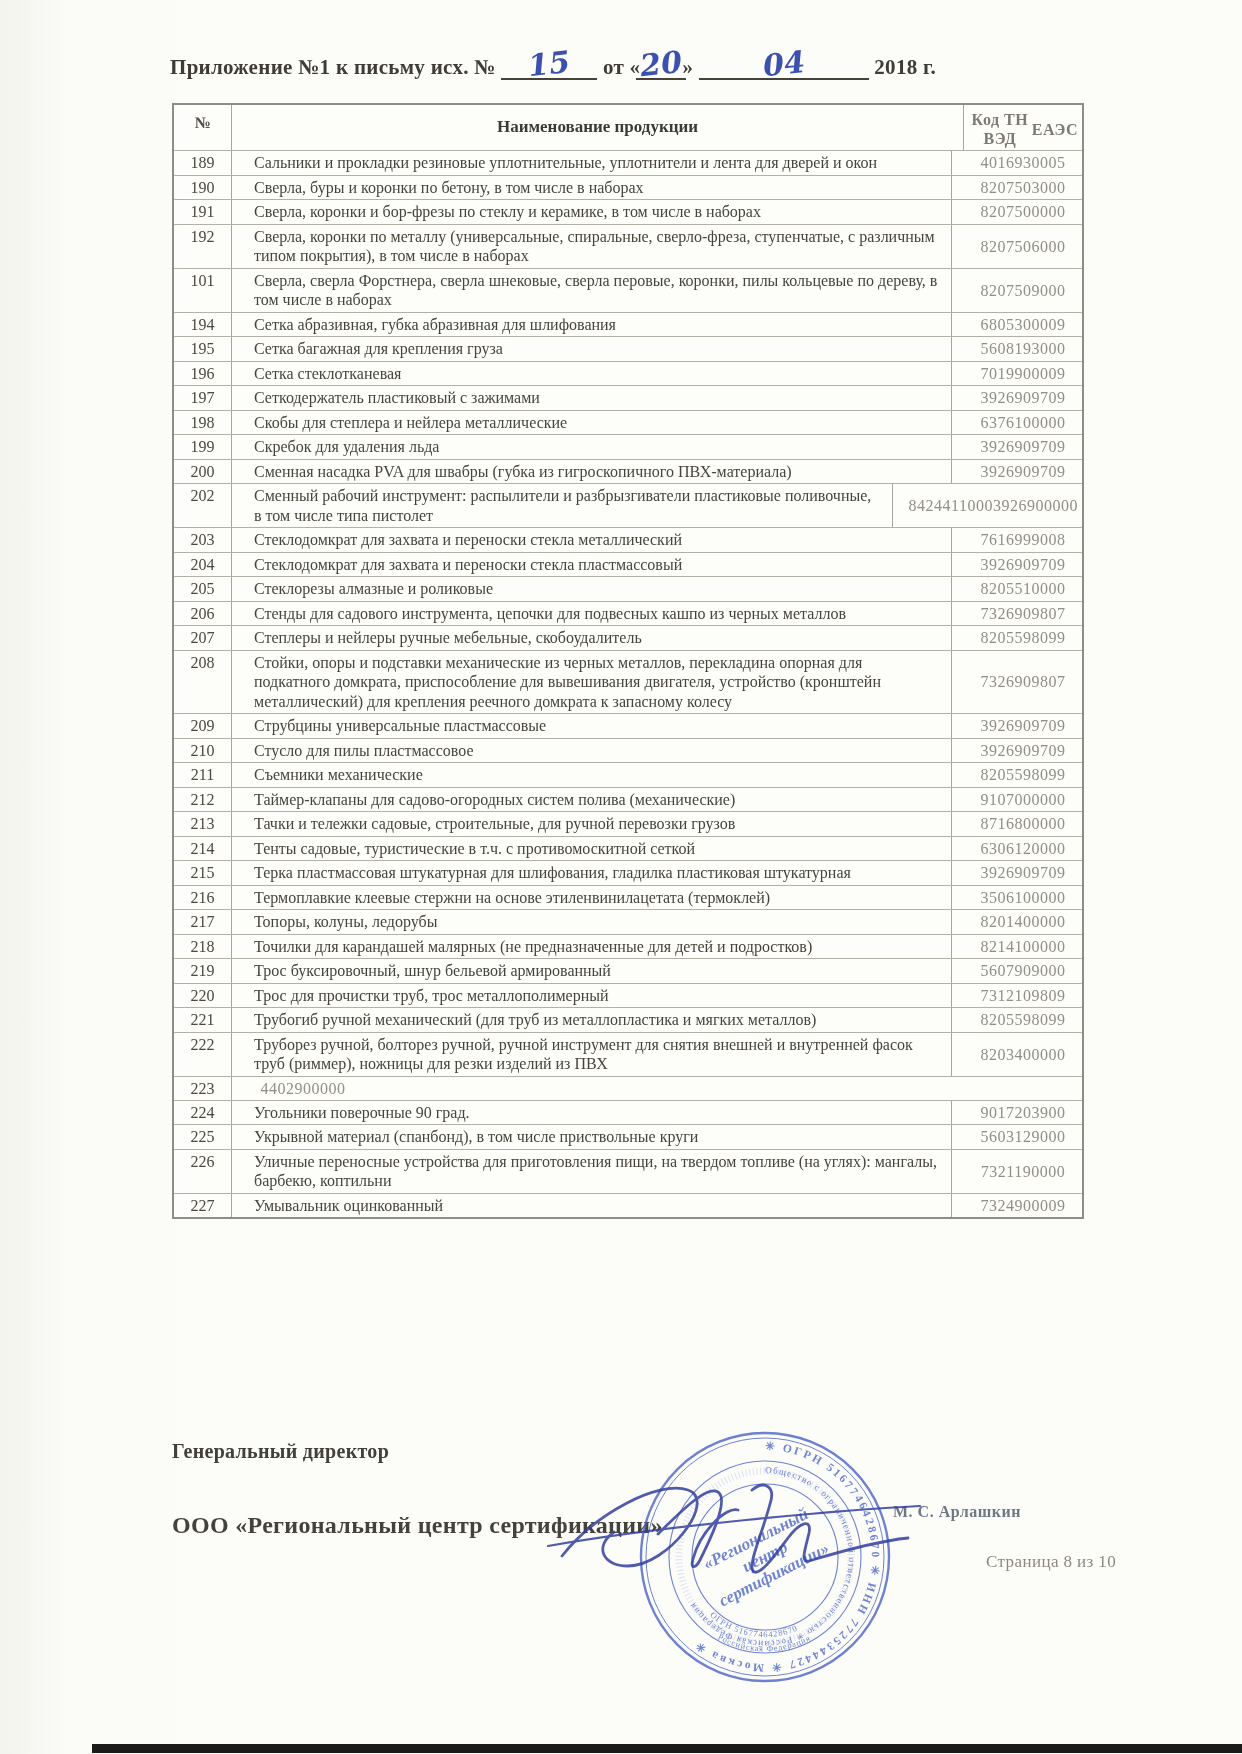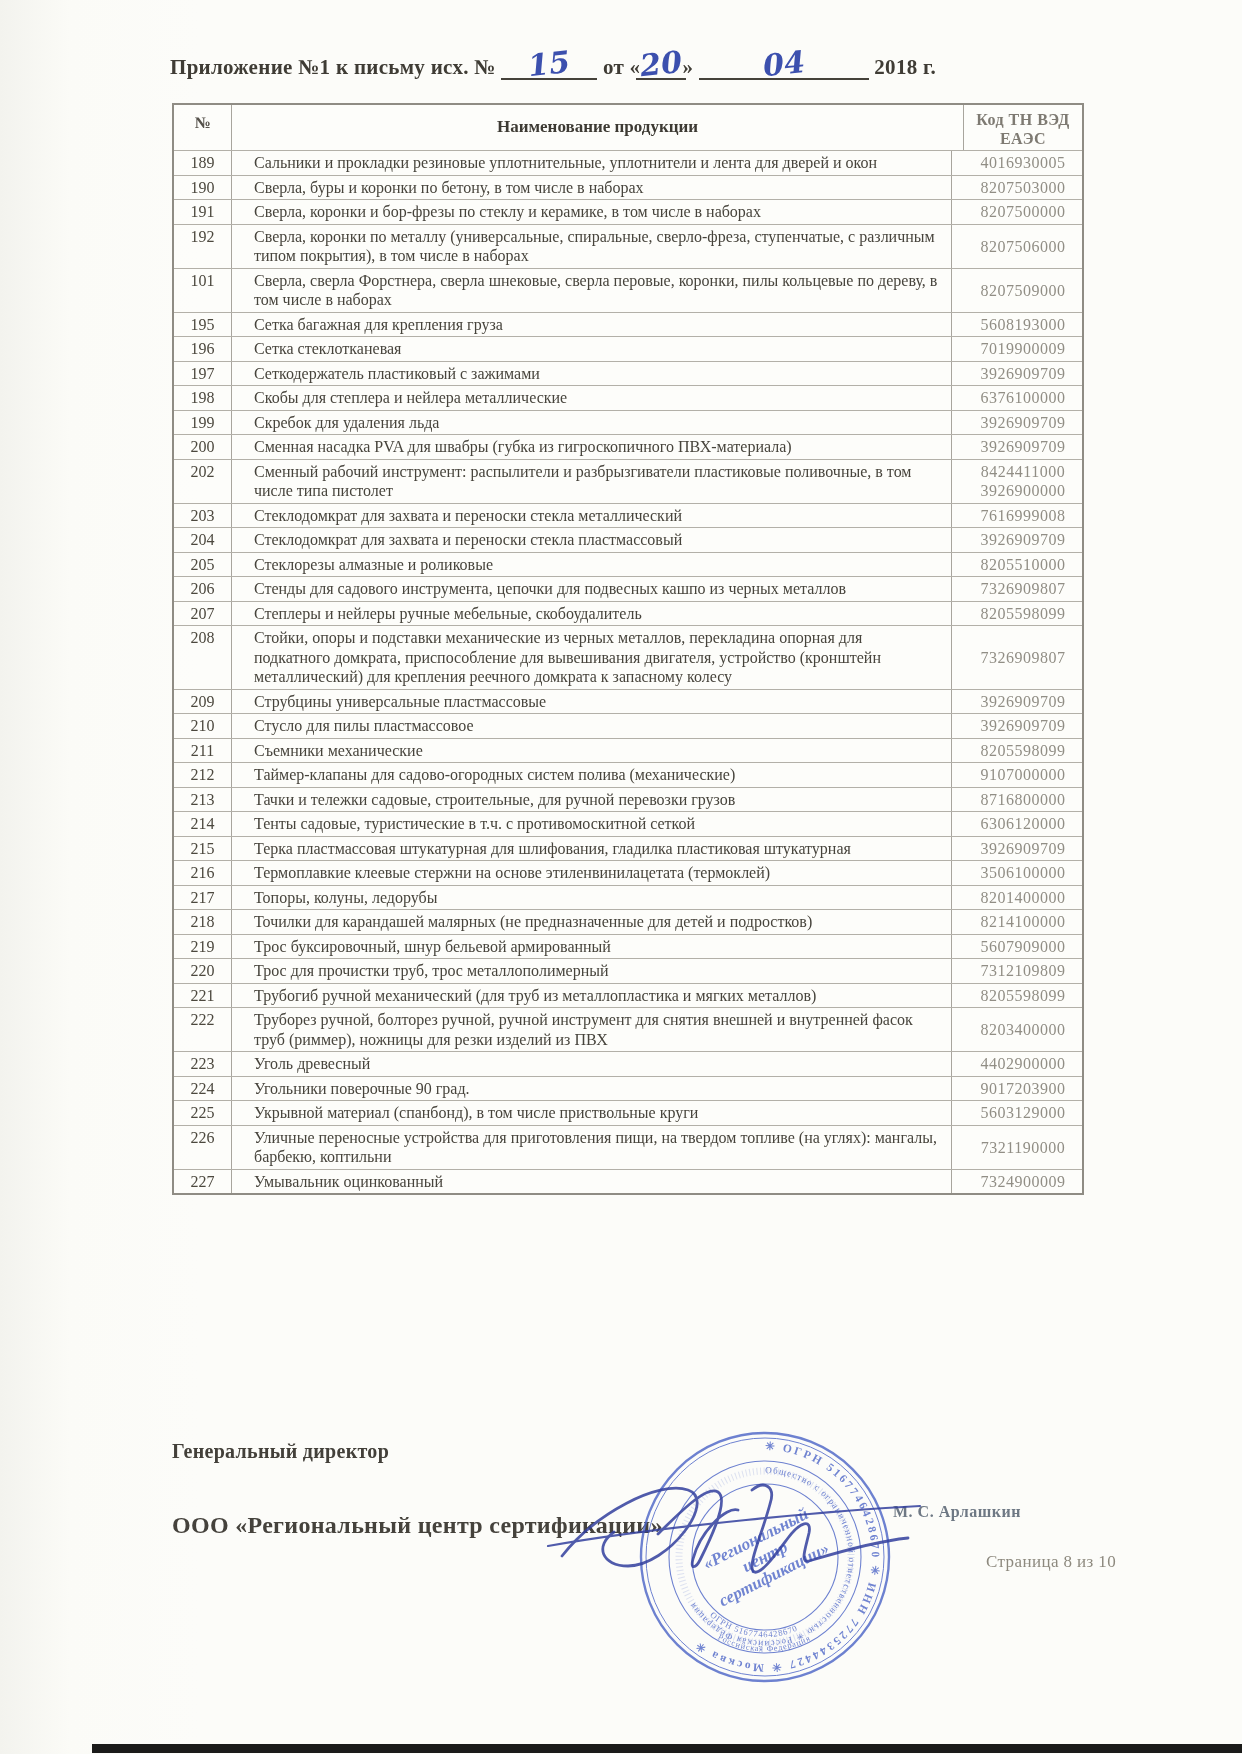--- a/index.html
+++ b/index.html
@@ -41,21 +41,21 @@
     flex:0 0 58px;text-align:center;
     border-right:1px solid #a8a59d;
     padding:2px 4px;line-height:19px;color:#4c483e;
   }
   .th-name,.td-name{
     flex:1 1 auto;border-right:1px solid #a8a59d;
     padding:2px 10px;line-height:19.5px;color:#45423a;
   }
   .th-code,.td-code{
     flex:0 0 118px;
-    display:flex;flex-direction:column;justify-content:center;align-items:center;
+    display:flex;flex-direction:row;justify-content:center;align-items:center;
     padding:2px 4px;line-height:19px;
     color:#918e85;letter-spacing:0.5px;text-align:center;
   }
   .thead .th-num{padding-top:8px;color:#55514a;}
   .thead .th-name{
     text-align:center;font-size:17px;padding:12px 8px 9px;color:#3d3a33;font-family:Liberation Serif, serif;
   }
   .thead .th-code{color:#7e7a72;justify-content:flex-start;padding-top:5px;}
   .td-name{color:#47443c;}
   
@@ -134,20 +134,27 @@
           </div>
         </div>
         <div class="tr">
           <div class="td td-num">101</div>
           <div class="td td-name">Сверла, сверла Форстнера, сверла шнековые, сверла перовые, коронки, пилы кольцевые по дереву, в том числе в наборах</div>
           <div class="td td-code">
             <span>8207509000</span>
           </div>
         </div>
         <div class="tr">
+          <div class="td td-num">194</div>
+          <div class="td td-name">Сетка абразивная, губка абразивная для шлифования</div>
+          <div class="td td-code">
+            <span>6805300009</span>
+          </div>
+        </div>
+        <div class="tr">
           <div class="td td-num">195</div>
           <div class="td td-name">Сетка багажная для крепления груза</div>
           <div class="td td-code">
             <span>5608193000</span>
           </div>
         </div>
         <div class="tr">
           <div class="td td-num">196</div>
           <div class="td td-name">Сетка стеклотканевая</div>
           <div class="td td-code">
@@ -325,21 +332,20 @@
         </div>
         <div class="tr">
           <div class="td td-num">222</div>
           <div class="td td-name">Труборез ручной, болторез ручной, ручной инструмент для снятия внешней и внутренней фасок труб (риммер), ножницы для резки изделий из ПВХ</div>
           <div class="td td-code">
             <span>8203400000</span>
           </div>
         </div>
         <div class="tr">
           <div class="td td-num">223</div>
-          <div class="td td-name">Уголь древесный</div>
           <div class="td td-code">
             <span>4402900000</span>
           </div>
         </div>
         <div class="tr">
           <div class="td td-num">224</div>
           <div class="td td-name">Угольники поверочные 90 град.</div>
           <div class="td td-code">
             <span>9017203900</span>
           </div>

